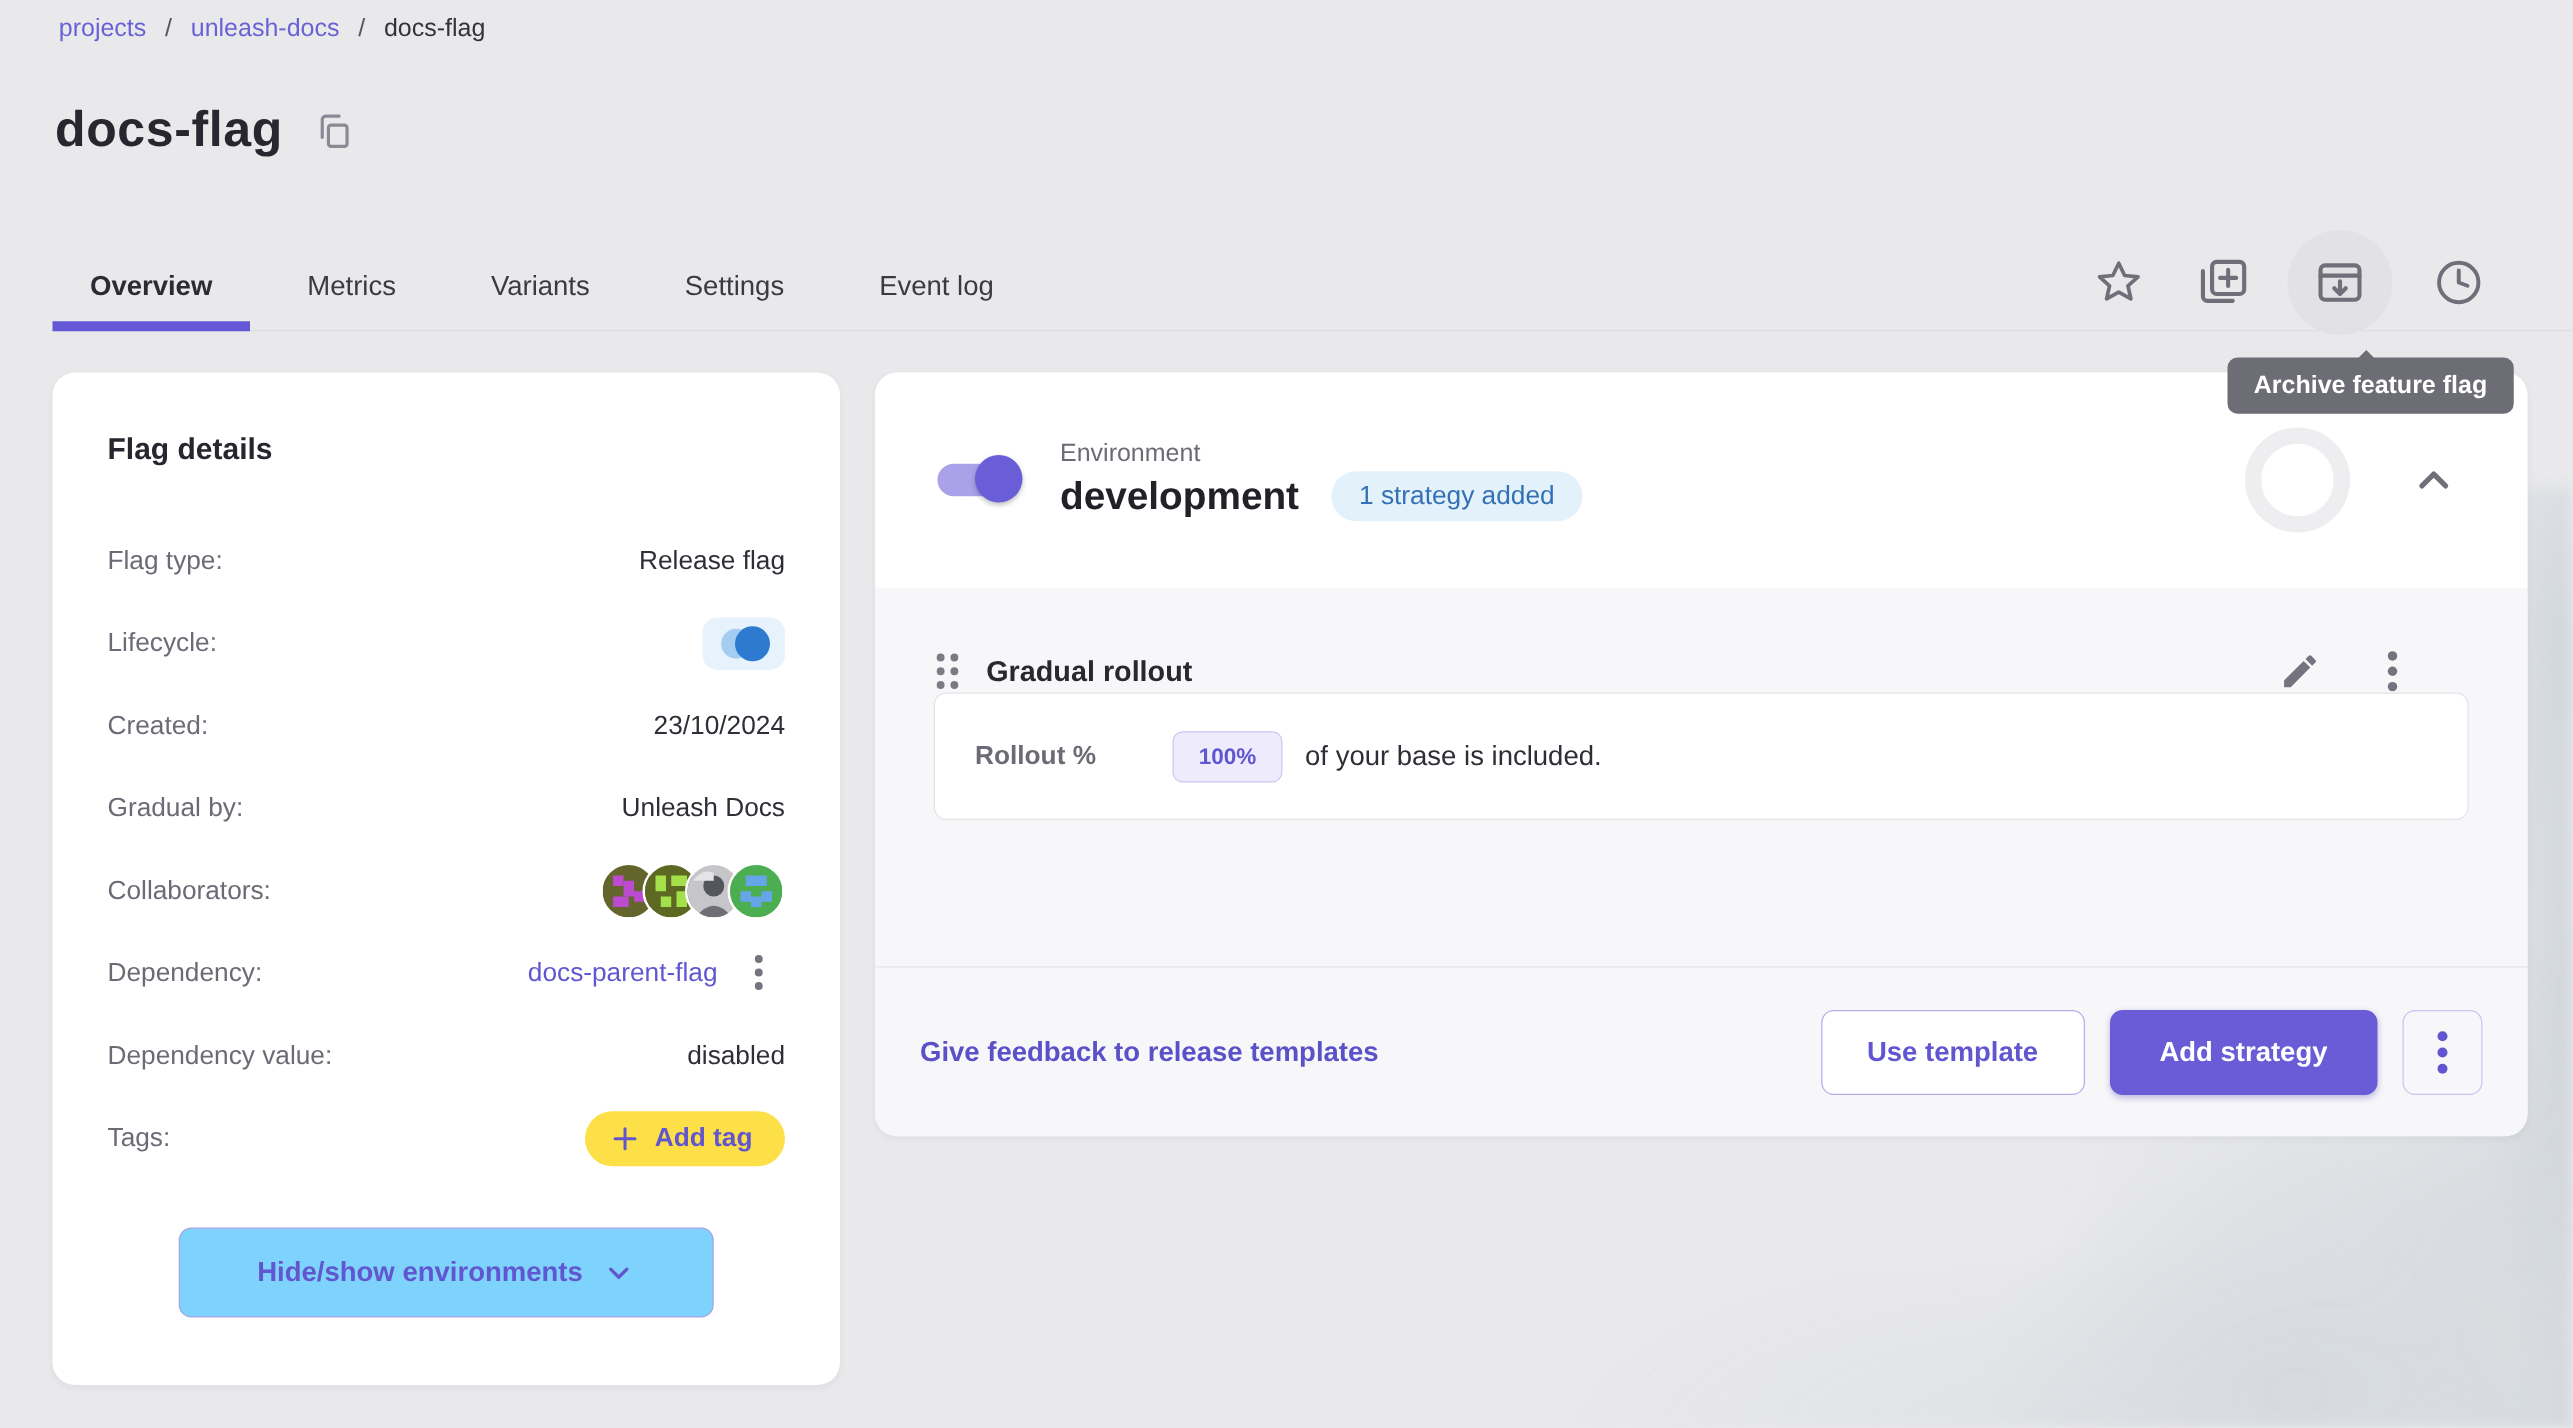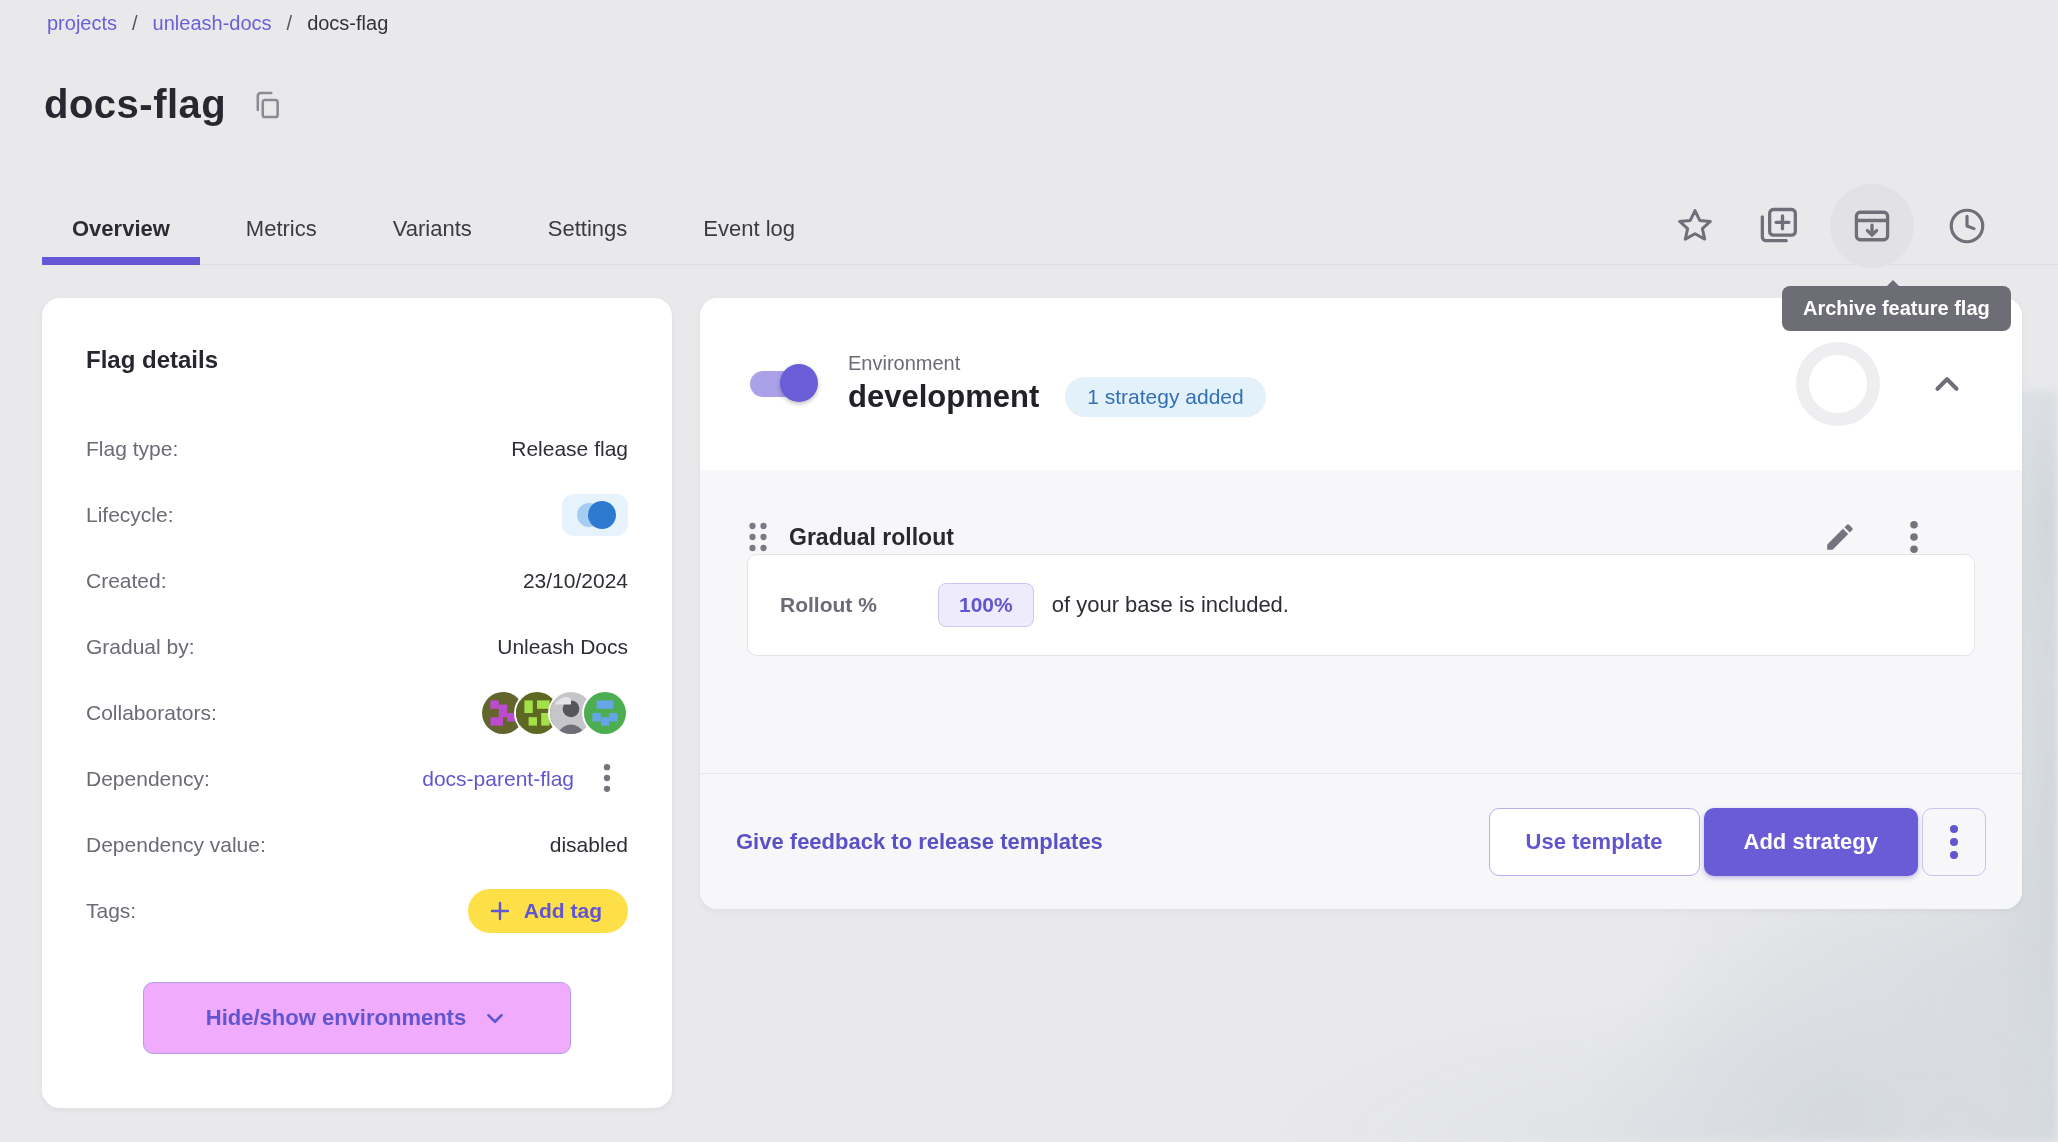--- a/index.html
+++ b/index.html
@@ -62,45 +62,45 @@
   .lifecycle-pill .c2 { position:absolute; left:26px; top:7px; width:28px; height:28px; border-radius:50%; background:#2e7ad1; }
   
   .avatars { display:flex; }
   .avatar { width:46px; height:46px; border-radius:50%; border:2px solid #fff; margin-left:-12px; overflow:hidden; flex:none; }
   .avatar:first-child { margin-left:0; }
   
   .kebab-btn { background:none; border:none; cursor:pointer; padding:4px 8px; }
   
   .add-tag-btn { display:flex; align-items:center; gap:12px; background:#fde047; color:#6156cf; font-weight:700; font-size:21px; border:none; border-radius:999px; padding:10px 26px 10px 20px; cursor:pointer; }
   
-  .hideshow-btn { display:flex; align-items:center; justify-content:center; gap:16px; margin:48px auto 0; width:428px; height:72px; background:#f0abfc; border:1px solid #a9a2e6; border-radius:10px; color:#6156cf; font-size:22px; font-weight:700; cursor:pointer; font-family:inherit; }
+  .hideshow-btn { display:flex; align-items:center; justify-content:center; gap:16px; margin:48px auto 0; width:428px; height:72px; background:#7dd3fc; border:1px solid #a9a2e6; border-radius:10px; color:#6156cf; font-size:22px; font-weight:700; cursor:pointer; font-family:inherit; }
   
   .env-card { left:700px; top:298px; width:1322px; height:611px; overflow:hidden; padding:0; }
   .env-header { height:172px; display:flex; align-items:center; padding:0 56px 0 50px; background:#fff; }
   .toggle { position:relative; width:60px; height:28px; margin-right:38px; cursor:pointer; flex:none; }
   .toggle .track { position:absolute; left:0; top:1px; width:60px; height:26px; border-radius:13px; background:#aaa1e9; }
   .toggle .knob { position:absolute; right:-8px; top:-6px; width:38px; height:38px; border-radius:50%; background:#6a5ed8; box-shadow:0 2px 4px rgba(0,0,0,.25); }
   .env-titles { display:flex; flex-direction:column; }
   .env-label { font-size:20px; color:#6b6b75; margin-bottom:2px; }
   .env-name-row { display:flex; align-items:center; gap:26px; }
   .env-name { font-size:31px; font-weight:700; color:#212128; }
   .env-badge { background:#e3f1fb; color:#3470b5; font-size:21px; padding:8px 22px; border-radius:999px; }
   .env-header-right { margin-left:auto; display:flex; align-items:center; gap:48px; }
   .usage-ring { width:84px; height:84px; border-radius:50%; border:13px solid #eeeef1; }
   .env-body { background:#f7f7f9; height:303px; padding:50px 47px 0; }
   .strategy-header { display:flex; align-items:center; }
   .strategy-title { font-size:23px; font-weight:700; color:#28282f; margin-left:20px; }
   .strategy-actions { margin-left:auto; display:flex; align-items:center; gap:44px; margin-right:48px; }
   .rollout-box { height:102px; background:#fff; border:1px solid #e3e3e8; border-radius:10px; display:flex; align-items:center; padding:0 32px; }
   .rollout-label { font-size:21px; font-weight:700; color:#6b6b75; width:158px; }
-  .rollout-chip { background:#eeebfc; border:1px solid #cdc6f2; color:#6156cf; font-weight:700; font-size:21px; border-radius:8px; padding:9px 20px; }
+  .rollout-chip { background:#eeebfc; border:1px solid #cdc6f2; color:#6156cf; font-weight:700; font-size:18px; border-radius:8px; padding:9px 20px; }
   .rollout-suffix { font-size:22px; color:#2e2e36; margin-left:18px; }
   .env-footer { height:136px; border-top:1px solid #e5e5ea; background:#f7f7f9; display:flex; align-items:center; padding:0 36px; }
   .feedback-link { color:#5a50c8; font-size:22px; font-weight:700; cursor:pointer; }
-  .footer-actions { margin-left:auto; display:flex; align-items:center; gap:4px; }
+  .footer-actions { margin-left:auto; display:flex; align-items:center; gap:20px; }
   .btn { font-family:inherit; font-size:22px; font-weight:700; border-radius:10px; height:68px; cursor:pointer; }
   .btn-outlined { background:#fff; border:1px solid #b5aeeb; color:#6156cf; padding:0 36px; }
   .btn-primary { background:#695cd6; border:none; color:#fff; padding:0 40px; box-shadow:0 2px 5px rgba(80,70,180,.35); }
   .btn-kebab { width:64px; background:transparent; border:1px solid #c9c3f0; display:flex; align-items:center; justify-content:center; }
 </style>
 </head>
 <body>
 
 <div class="bg-texture"></div>
 

